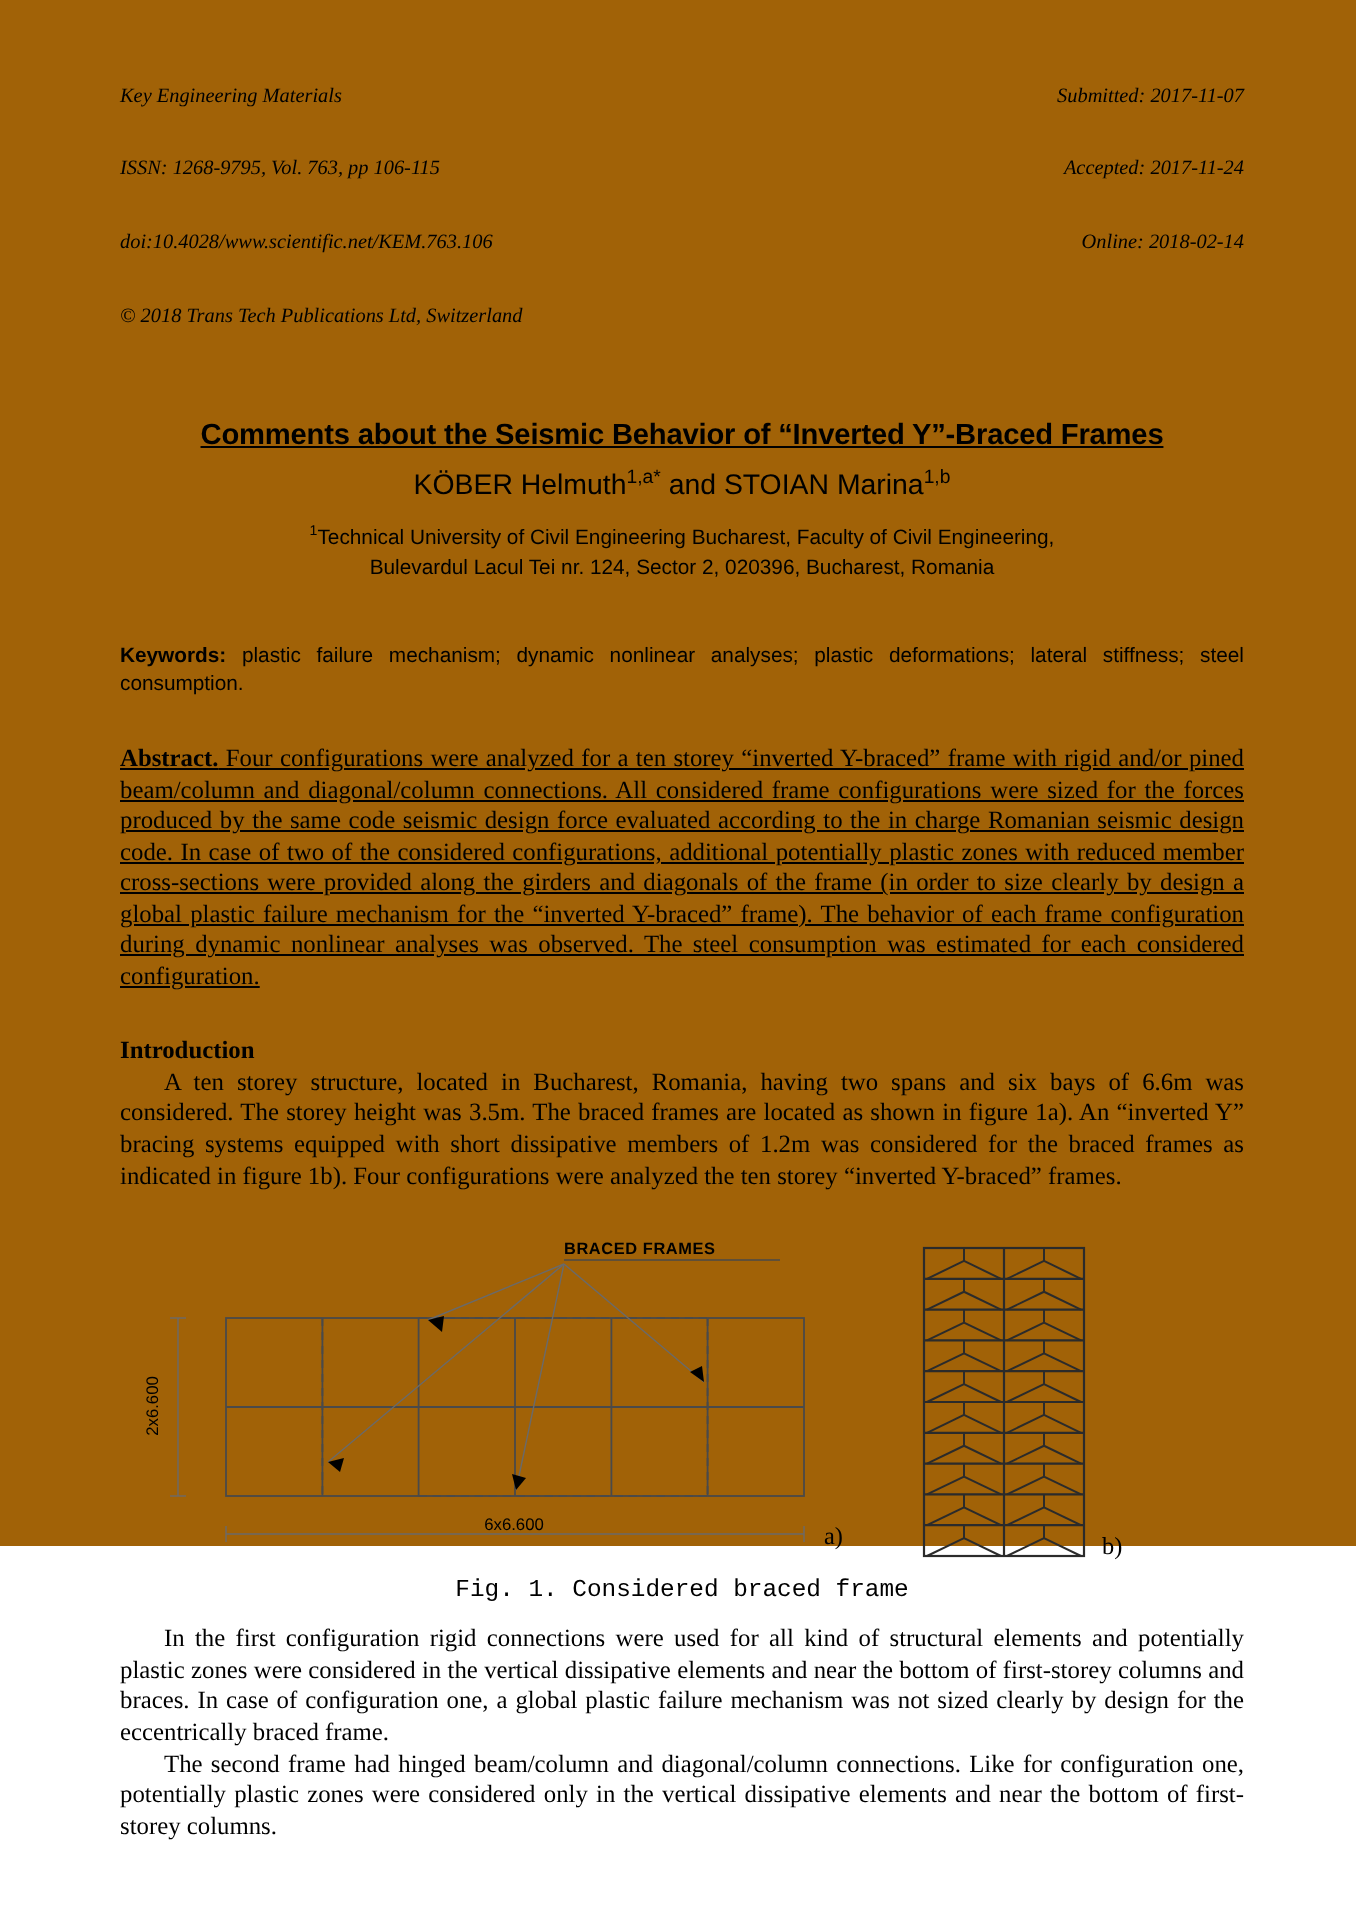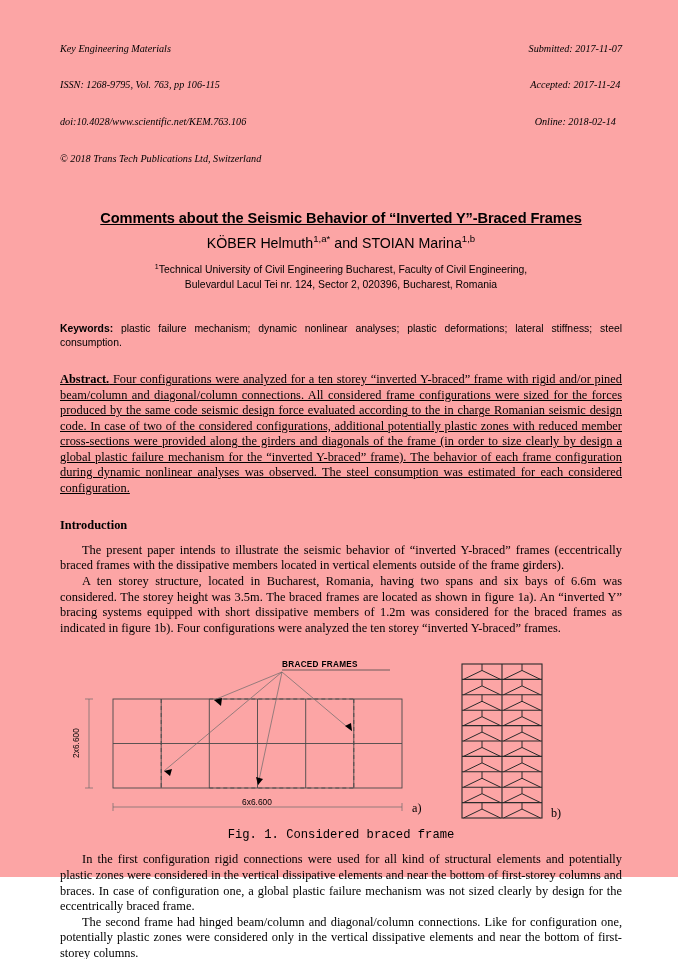--- a/index.html
+++ b/index.html
@@ -12,42 +12,42 @@
     height: 959px;
     position: relative;
     font-family: "Liberation Serif", serif;
     color: #000000;
     overflow: hidden;
   }
   .page {
     position: absolute;
     left: 0; top: 0;
     width: 678px;
-    height: 877px;
-    background: #fca5a5;
+    height: 773px;
+    background: #a16207;
   }
   .content {
     position: absolute;
     left: 60px;
     top: 18px;
     width: 562px;
   }
 
   
   .jhead {
     display: flex;
     justify-content: space-between;
     align-items: flex-start;
     font-style: italic;
     font-size: 10.2px;
     line-height: 12.3px;
     font-family: "Liberation Serif", serif;
   }
   .jhead-left { text-align: left; }
-  .jhead-right { text-align: center; }
+  .jhead-right { text-align: right; }
   .jhead div { white-space: pre; }
 
   
   .title {
     margin-top: 19px;
     text-align: center;
     font-family: "Liberation Sans", sans-serif;
     font-weight: bold;
     font-size: 14.6px;
     line-height: 18px;
@@ -172,21 +172,20 @@
 
     <div class="keywords">
       <b>Keywords:</b><span> plastic failure mechanism; dynamic nonlinear analyses; plastic deformations; lateral stiffness; steel consumption.</span>
     </div>
 
     <div class="abstract">
       <b>Abstract.</b><span> Four configurations were analyzed for a ten storey “inverted Y-braced” frame with rigid and/or pined beam/column and diagonal/column connections. All considered frame configurations were sized for the forces produced by the same code seismic design force evaluated according to the in charge Romanian seismic design code. In case of two of the considered configurations, additional potentially plastic zones with reduced member cross-sections were provided along the girders and diagonals of the frame (in order to size clearly by design a global plastic failure mechanism for the “inverted Y-braced” frame). The behavior of each frame configuration during dynamic nonlinear analyses was observed. The steel consumption was estimated for each considered configuration.</span>
     </div>
 
     <div class="section-head">Introduction</div>
-    <p class="para first">The present paper intends to illustrate the seismic behavior of “inverted Y-braced” frames (eccentrically braced frames with the dissipative members located in vertical elements outside of the frame girders).</p>
     <p class="para">A ten storey structure, located in Bucharest, Romania, having two spans and six bays of 6.6m was considered. The storey height was 3.5m. The braced frames are located as shown in figure 1a). An “inverted Y” bracing systems equipped with short dissipative members of 1.2m was considered for the braced frames as indicated in figure 1b). Four configurations were analyzed the ten storey “inverted Y-braced” frames.</p>
 
     <div class="figure">
       <svg class="fig-svg" width="562" height="175" viewBox="0 0 562 175">
         <g stroke="#4a4a4a" fill="none" stroke-width="0.9">
 
           <rect x="53" y="43" width="289" height="89"></rect>
 
           <line x1="53" y1="87.5" x2="342" y2="87.5"></line>
 

